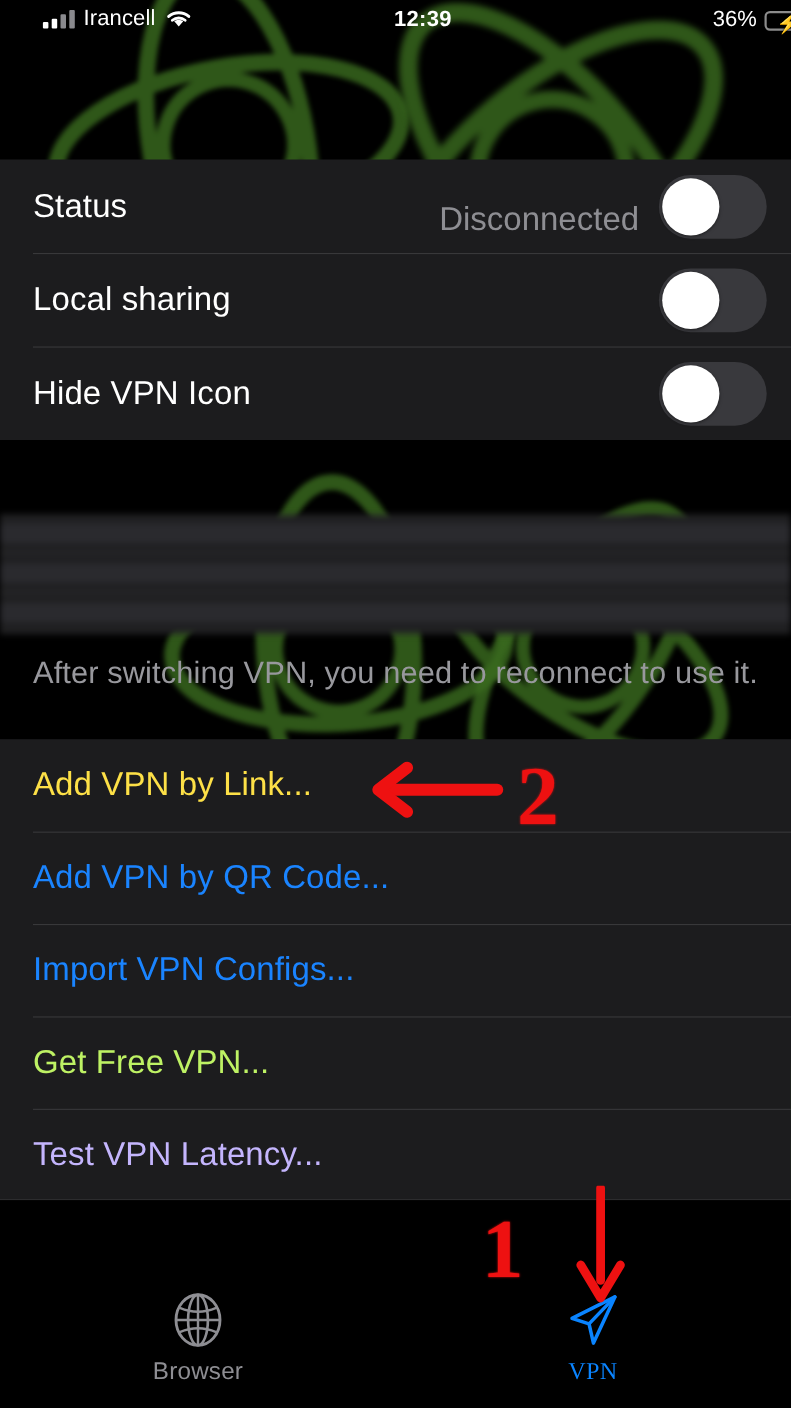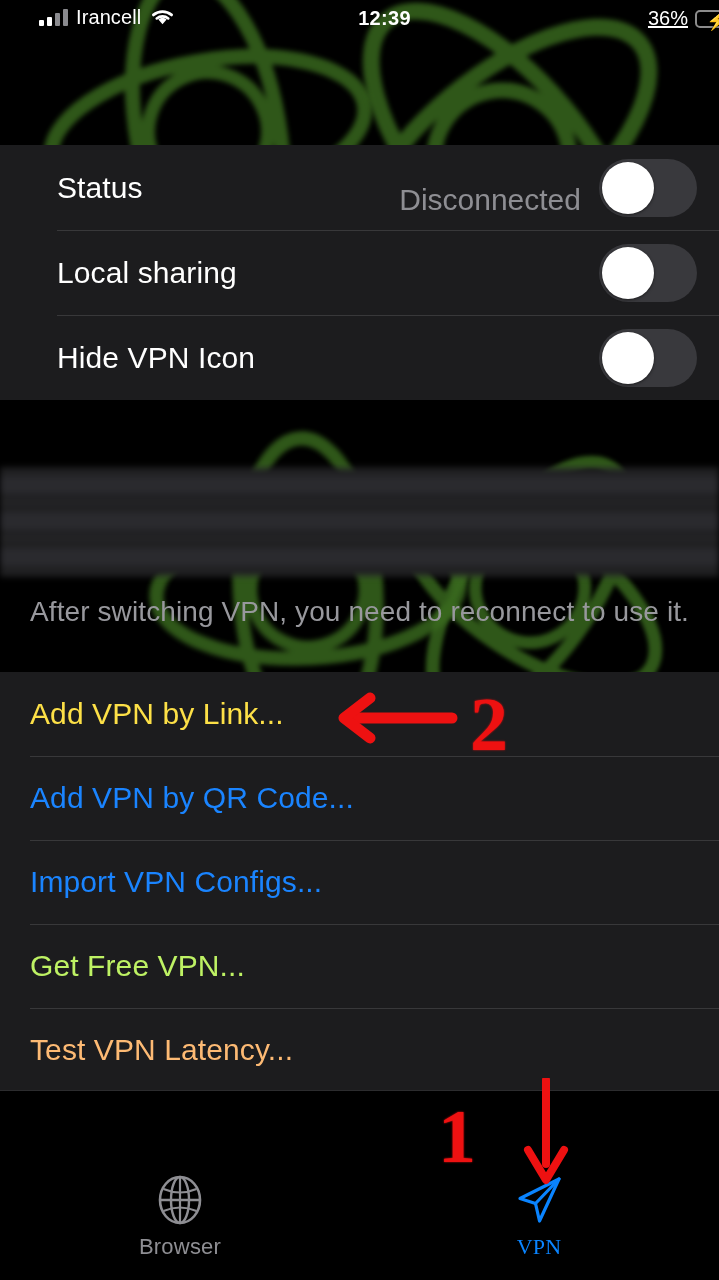--- a/index.html
+++ b/index.html
@@ -53,21 +53,21 @@
   }
   #sb-center {
     position:absolute; left:0; right:0; top:7px;
     text-align:center;
     font-size:20px; font-weight:700; letter-spacing:.3px;
   }
   #sb-right {
     position:absolute; right:12px; top:7px;
     display:flex; align-items:center; gap:7px;
   }
-  #battery-pct { font-size:20px; font-weight:400;text-decoration:underline; }
+  #battery-pct { font-size:20px; font-weight:400; }
   .batt-wrap { position:relative; display:flex; align-items:center; }
   .batt-body {
     position:relative;
     width:34px; height:18px;
     border:2px solid rgba(255,255,255,.55);
     border-radius:5px;
     padding:2px;
   }
   .batt-fill {
     height:100%; background:#32d74b; border-radius:2px;
@@ -95,21 +95,21 @@
   }
 
   .card {
     position:absolute; left:0; width:719px;
     background:#1c1c1e;
   }
   .row {
     position:relative;
     display:flex; align-items:center;
     height:85px;
-    padding-left:30px; padding-right:22px;margin-left:27px;
+    padding-left:30px; padding-right:22px;
   }
   .row + .row::before {
     content:"";
     position:absolute; left:30px; right:0; top:0;
     height:1px; background:#38383a;
   }
   .row-label {
     font-size:30px; color:#fff; font-weight:400;
     letter-spacing:.1px;
   }
@@ -375,21 +375,21 @@
       <div class="link-row">
         <span class="link-label" style="color: rgb(26, 132, 255);">Add VPN by QR Code...</span>
       </div>
       <div class="link-row">
         <span class="link-label" style="color: rgb(26, 132, 255);">Import VPN Configs...</span>
       </div>
       <div class="link-row">
         <span class="link-label" style="color: #bef264;">Get Free VPN...</span>
       </div>
       <div class="link-row">
-        <span class="link-label" style="color: #fdba74;">Test VPN Latency...</span>
+        <span class="link-label" style="color: #c4b5fd;">Test VPN Latency...</span>
       </div>
     </div>
   </div>
 
   <div id="tabbar">
 
     <div class="tab" id="tab-browser">
       <span class="tab-icon">
         <svg width="54" height="54" viewBox="0 0 54 54">
           <ellipse cx="27" cy="27" rx="20" ry="23" fill="none" stroke="#8e8e93" stroke-width="2.6"></ellipse>

